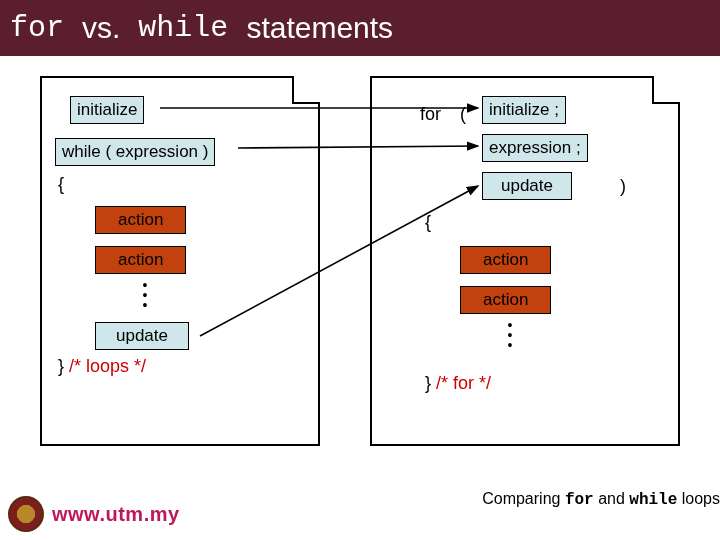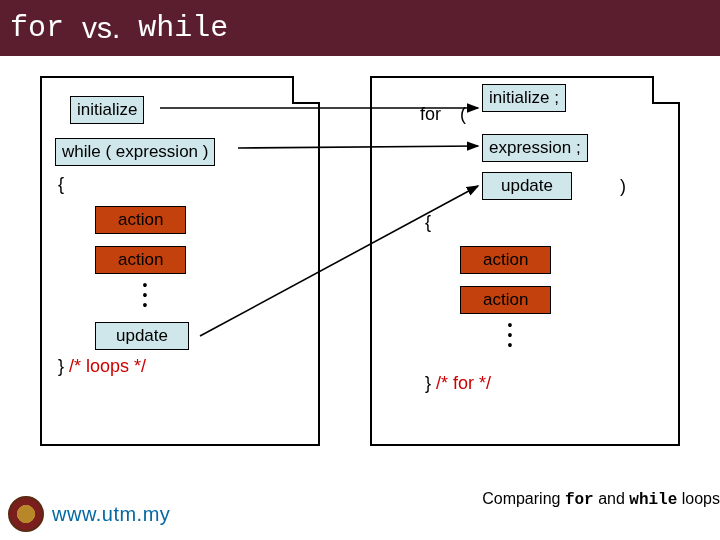--- a/index.html
+++ b/index.html
@@ -14,29 +14,30 @@
   .box{position:absolute;border:1px solid #000;background:#c2410c;padding:2px 6px;font-family:Verdana,Arial,sans-serif;font-size:17px;line-height:22px;white-space:nowrap}
   .hl{background:#cfe6ea}
   .cmt{color:#c00}
   .plain{position:absolute;font-family:Verdana,Arial,sans-serif;font-size:18px}
   .dots{position:absolute;width:10px;text-align:center;font-size:14px;line-height:10px}
   svg.arrows{position:absolute;left:0;top:0;width:720px;height:430px;pointer-events:none}
   .caption{text-align:right;font-family:Verdana,Geneva,sans-serif;font-size:16px;margin-top:4px}
   .caption .mono{font-family:"Courier New",monospace;font-weight:bold}
   .footer{position:absolute;left:8px;bottom:8px;display:flex;align-items:center;gap:8px}
   .logo{width:36px;height:36px;border-radius:50%;background:radial-gradient(circle at 50% 50%,#b8872a 0 40%,#7a1e1e 41% 100%);border:2px solid #5a2a12}
-  .site{font-weight:normal;font-size:20px;color:#0369a1;letter-spacing:0.5px}
+  .site{font-weight:bold;font-size:20px;color:#be185d;letter-spacing:0.5px}
 </style>
 </head>
 <body>
 
 <div class="titlebar">
   <span class="mono">for</span>
   <span class="txt">vs.</span>
   <span class="mono">while</span>
+  <span class="txt"> statements</span>
 </div>
 
 <div class="stage">
 
   <div class="sheet" style="left:40px;top:20px;width:280px;height:370px">
     <div class="cut"></div>
       <div class="fold"></div>
   </div>
   <div class="box hl" style="left:70px;top:40px">initialize</div>
   <div class="box hl" style="left:55px;top:82px">while ( expression )</div>
@@ -48,21 +49,21 @@
   <span class="plain" style="left:58px;top:300px">
     <span>}</span> <span class="cmt">/* loops */</span>
   </span>
 
   <div class="sheet" style="left:370px;top:20px;width:310px;height:370px">
     <div class="cut"></div>
       <div class="fold"></div>
   </div>
   <span class="plain" style="left:420px;top:48px">for</span>
   <span class="plain" style="left:460px;top:48px">(</span>
-  <div class="box hl" style="left:482px;top:28px">initialize ;</div>
+  <div class="box hl" style="left:482px;top:40px">initialize ;</div>
   <div class="box hl" style="left:482px;top:78px">expression ;</div>
   <div class="box hl" style="left:482px;top:116px;padding:2px 18px">update</div>
   <span class="plain" style="left:620px;top:120px">)</span>
   <span class="plain" style="left:425px;top:156px">{</span>
   <div class="box" style="left:460px;top:190px;padding:2px 22px">action</div>
   <div class="box" style="left:460px;top:230px;padding:2px 22px">action</div>
   <div class="dots" style="left:505px;top:264px">•<br>•<br>•</div>
   <span class="plain" style="left:425px;top:317px">
     <span>}</span> <span class="cmt">/* for */</span>
   </span>

